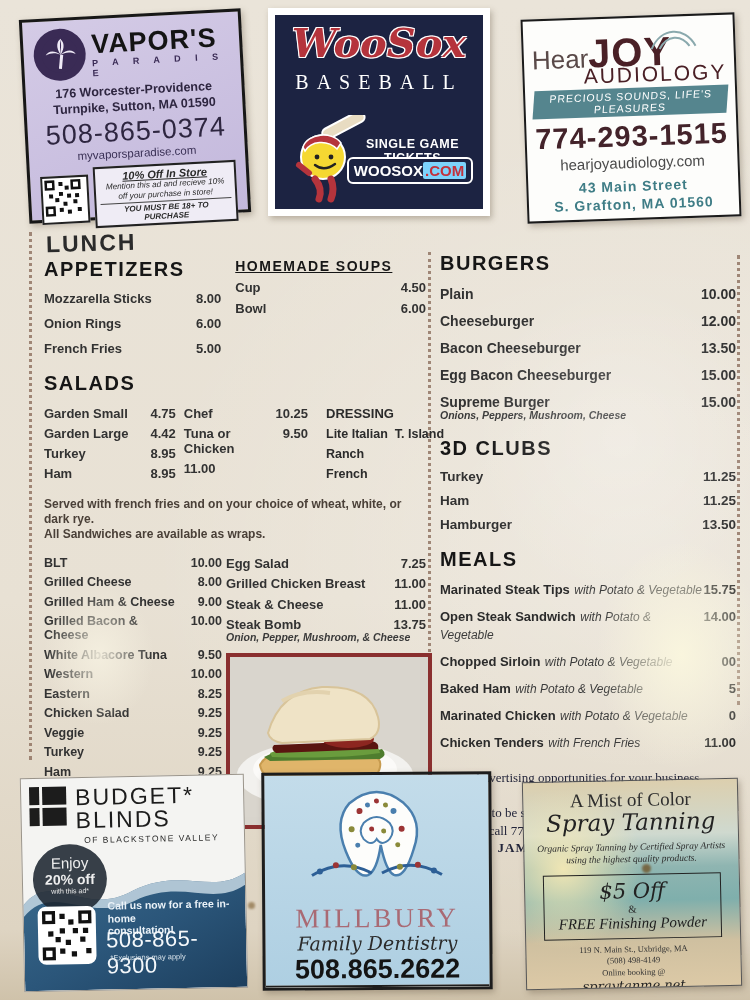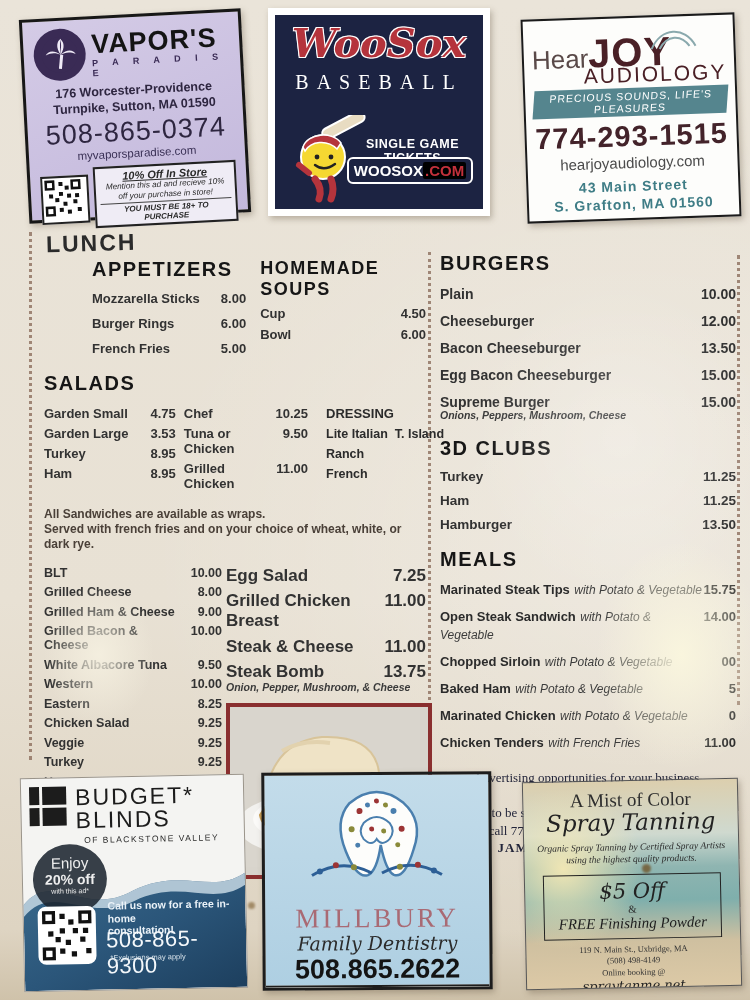--- a/index.html
+++ b/index.html
@@ -29,56 +29,56 @@
   .vap-coupon .t{font-size:11px;font-weight:bold;text-decoration:underline;font-style:italic;}
   .vap-coupon .l{font-size:8.2px;font-style:italic;line-height:1.15;}
   .vap-coupon .f{font-size:8px;font-style:italic;font-weight:bold;border-top:1px solid #444;margin-top:2px;padding-top:1px;}
   
   .woosox{left:268px;top:8px;width:222px;height:208px;background:#fff;padding:7px;}
   .woo-in{width:100%;height:100%;background:#1c2342;position:relative;overflow:hidden;}
   .woo-brand{text-align:center;font-family:"DejaVu Serif",serif;font-style:italic;font-weight:bold;font-size:40px;color:#b5343c;margin-top:8px;line-height:1;text-shadow:1px 1px 0 #fff,-1px -1px 0 #fff,1px -1px 0 #fff,-1px 1px 0 #fff;}
   .woo-base{text-align:center;color:#fff;font-family:"Liberation Serif",serif;font-size:20px;letter-spacing:8px;margin-top:8px;}
   .woo-tickets{position:absolute;right:8px;top:122px;width:125px;text-align:center;color:#fff;font-weight:bold;font-size:12.5px;letter-spacing:.5px;}
   .woo-site{position:absolute;right:10px;top:142px;width:122px;border:2px solid #fff;border-radius:6px;background:#1c2342;text-align:center;padding:3px 0;font-weight:bold;font-size:15px;}
-  .woo-site .w{color:#fff;} .woo-site .c{color:#c3313b;background:#000000;padding:0 2px;border-radius:2px;text-align:center;}
+  .woo-site .w{color:#fff;} .woo-site .c{color:#c3313b;background:#7dd3fc;padding:0 2px;border-radius:2px;text-align:center;}
   
   .hearjoy{left:524px;top:16px;width:214px;height:204px;background:#fdfdfb;transform:rotate(-2deg);border:2px solid #1b1b1b;padding:6px 8px;}
   .hj-brand{margin-top:10px;line-height:.9;}
   .hj-hear{font-size:26px;color:#5a4a49;}
   .hj-joy{font-size:40px;font-weight:bold;color:#4a2026;letter-spacing:1px;}
   .hj-aud{font-size:21px;color:#4a2026;letter-spacing:2px;text-align:right;margin-top:-4px;}
   .hj-band{background:#55858e;color:#fff;font-size:10.5px;letter-spacing:1px;text-align:center;padding:2px 0;margin-top:3px;transform:skewX(-6deg);}
   .hj-phone{font-size:29px;font-weight:bold;color:#43232a;text-align:center;margin-top:4px;letter-spacing:1px;}
   .hj-web{font-size:15px;color:#4b4b4b;text-align:center;margin-top:1px;}
   .hj-addr{font-size:14px;color:#3f7d86;font-weight:bold;text-align:center;margin-top:6px;line-height:1.3;letter-spacing:1px;}
   .hj-arcs{position:absolute;left:118px;top:2px;width:60px;height:34px;}
   
   .dotline{width:0;border-left:3px dotted #8d6f5e;opacity:.8;}
   .lunch-title{left:46px;top:230px;font-size:23px;font-weight:bold;letter-spacing:2px;transform:rotate(-1.5deg);}
   .lcol{left:44px;top:258px;width:382px;}
   .rcol{left:440px;top:252px;width:296px;}
   .sec-title{font-size:20px;font-weight:bold;letter-spacing:1.5px;color:#161616;}
-  .sec-title.sm{font-size:18px;}
+  .sec-title.sm{font-size:14px;text-decoration:underline;}
   .mi{display:flex;justify-content:space-between;align-items:baseline;font-size:13px;font-weight:bold;color:#323232;}
   .mi .n{padding-right:6px;}
   .mi .p{white-space:nowrap;}
   .desc{font-size:10.5px;font-style:italic;font-weight:bold;color:#3a3a3a;margin-top:-1px;}
   .row2{display:flex;}
-  .apps{width:184px;margin-left:48px;} .soups{width:198px;}
+  .apps{width:184px;} .soups{width:198px;}
   .apps .mi{margin-top:10px;} .soups .mi{margin-top:6px;}
   .salads-row{display:flex;margin-top:6px;}
   .sal1{width:140px;} .sal2{width:132px;margin-left:8px;} .sal3{width:100px;margin-left:18px;}
   .sal1 .mi,.sal2 .mi{margin-top:5px;}
   .dress-t{font-size:13px;font-weight:bold;margin-top:5px;}
   .dress-r{font-size:12.5px;font-weight:bold;margin-top:6px;white-space:nowrap;}
   .sand-note{font-size:12px;font-weight:bold;color:#4a4038;line-height:1.25;margin-top:3px;}
   .sand-cols{display:flex;margin-top:8px;}
   .sand1{width:182px;} .sand2{width:200px;margin-left:4px;}
   .sand1 .mi{margin-top:5.5px;font-size:12.5px;}
-  .sand2 .mi{margin-top:5.5px;font-size:17px;}
+  .sand2 .mi{margin-top:5.5px;font-size:13px;}
   .photo{margin-top:10px;width:198px;height:168px;border:4px solid #8a2f2f;background:#d8d4cc;}
   
   .burgers .mi{margin-top:11px;font-size:14px;}
   .clubs .mi{margin-top:9px;font-size:13.5px;}
   .meals .mrow{display:flex;justify-content:space-between;align-items:baseline;margin-top:9px;}
   .meals .mn{font-size:13px;font-weight:bold;}
   .meals .md{font-size:12px;font-style:italic;font-weight:normal;color:#3c3c3c;}
   .meals .mp{font-size:13px;font-weight:bold;white-space:nowrap;}
   .promo{margin-top:18px;text-align:center;font-family:"Liberation Serif",serif;font-size:13px;color:#23253a;line-height:1.35;}
   .promo .b{font-weight:bold;letter-spacing:1px;}
@@ -231,21 +231,21 @@
 
   <div class="abs lcol">
     <div class="row2">
       <div class="apps">
         <div class="sec-title">APPETIZERS</div>
         <div class="mi">
             <span class="n">Mozzarella Sticks</span>
             <span class="p">8.00</span>
           </div>
         <div class="mi">
-            <span class="n">Burger Rings</span>
+            <span class="n">Onion Rings</span>
             <span class="p">6.00</span>
           </div>
         <div class="mi">
             <span class="n">French Fries</span>
             <span class="p">5.00</span>
           </div>
       </div>
       <div class="soups" style="margin-left:14px;">
         <div class="sec-title sm">HOMEMADE SOUPS</div>
         <div class="mi">
@@ -262,58 +262,57 @@
     <div class="mt14">
       <div class="sec-title">SALADS</div>
       <div class="salads-row">
         <div class="sal1">
           <div class="mi">
               <span class="n">Garden Small</span>
               <span class="p">4.75</span>
             </div>
           <div class="mi">
               <span class="n">Garden Large</span>
-              <span class="p">3.53</span>
+              <span class="p">4.42</span>
             </div>
           <div class="mi">
               <span class="n">Turkey</span>
               <span class="p">8.95</span>
             </div>
           <div class="mi">
               <span class="n">Ham</span>
               <span class="p">8.95</span>
             </div>
         </div>
         <div class="sal2">
           <div class="mi">
               <span class="n">Chef</span>
               <span class="p">10.25</span>
             </div>
           <div class="mi">
               <span class="n">Tuna or Chicken</span>
               <span class="p">9.50</span>
             </div>
           <div class="mi">
-              <span class="n">Grilled Chicken</span>
               <span class="p">11.00</span>
             </div>
         </div>
         <div class="sal3">
           <div class="dress-t">DRESSING</div>
           <div class="dress-r"><span>Lite Italian</span>&nbsp;&nbsp;<span>T. Island</span></div>
           <div class="dress-r">Ranch</div>
           <div class="dress-r">French</div>
         </div>
       </div>
     </div>
 
     <div class="mt14">
       <div class="sand-note">
+        <div>Served with french fries and on your choice of wheat, white, or dark rye.</div>
         <div>All Sandwiches are available as wraps.</div>
-        <div>Served with french fries and on your choice of wheat, white, or dark rye.</div>
       </div>
       <div class="sand-cols">
         <div class="sand1">
           <div class="mi">
               <span class="n">BLT</span>
               <span class="p">10.00</span>
             </div>
           <div class="mi">
               <span class="n">Grilled Cheese</span>
               <span class="p">8.00</span>

